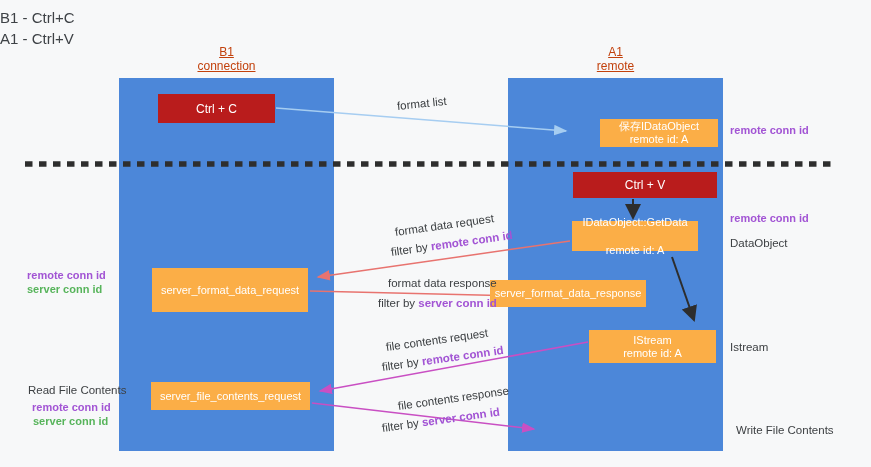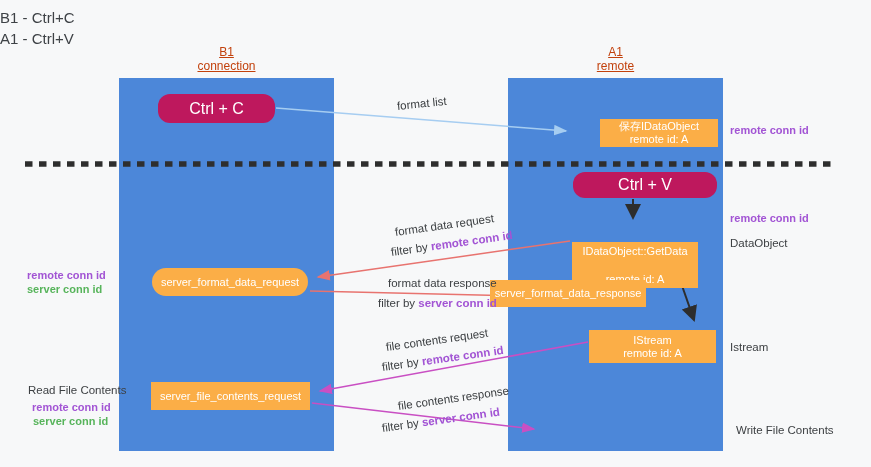--- a/index.html
+++ b/index.html
@@ -7,21 +7,21 @@
   .canvas {
     position:relative; width:871px; height:467px; background:#f7f8f9;
     overflow:hidden; font-family:"Liberation Sans", sans-serif;
   }
   .abs { position:absolute; }
   .title { left:0; right:0; top:7px; text-align:left; font-size:15px; line-height:21px; color:#3e4246; }
   .col-header { text-align:center; font-size:12px; line-height:14px; color:#c2410c;text-decoration:underline; }
   .lifeline { background:#4c87d9; }
   .box { display:flex; flex-direction:column; align-items:center; justify-content:center;
          color:#fff; text-align:center; white-space:nowrap; }
-  .box-green { background:#be185d; font-size:16px;border-radius:12px; }
+  .box-green { background:#b91c1c; font-size:12px; }
   .box-orange { background:#fbae47; font-size:11px; line-height:13px; }
   .lbl { font-size:11.5px; color:#3d4043; white-space:nowrap; }
   .blb-purple { font-size:11px; font-weight:bold; color:#a254d4; white-space:nowrap; }
   .blb-green  { font-size:11px; font-weight:bold; color:#57b45b; white-space:nowrap; }
   .rot { transform-origin:left center; }
   .r8 { transform:rotate(-8deg); }
   .r6 { transform:rotate(-6deg); }
   .fid { font-weight:bold; color:#a254d4; }
   svg.overlay { position:absolute; left:0; top:0; pointer-events:none; }
 </style>
@@ -81,29 +81,29 @@
     <div>Ctrl + C</div>
   </div>
   <div class="abs box box-green" style="left:573px; top:172px; width:144px; height:26px;">
     <div>Ctrl + V</div>
   </div>
 
   <div class="abs box box-orange" style="left:600px; top:119px; width:118px; height:28px;">
     <div>保存IDataObject</div>
     <div>remote id: A</div>
   </div>
-  <div class="abs box box-orange" style="left:572px; top:242px; width:126px; height:46px;gap:15px;">
+  <div class="abs box box-orange" style="left:572px; top:221px; width:126px; height:30px;gap:15px;">
     <div>IDataObject::GetData</div>
     <div>remote id: A</div>
   </div>
   <div class="abs box box-orange" style="left:589px; top:330px; width:127px; height:33px;">
     <div>IStream</div>
     <div>remote id: A</div>
   </div>
-  <div class="abs box box-orange" style="left:152px; top:268px; width:156px; height:28px;border-radius:14px;">
+  <div class="abs box box-orange" style="left:152px; top:268px; width:156px; height:44px;">
     <div>server_format_data_request</div>
   </div>
   <div class="abs box box-orange" style="left:490px; top:280px; width:156px; height:27px;">
     <div>server_format_data_response</div>
   </div>
   <div class="abs box box-orange" style="left:151px; top:382px; width:159px; height:28px;">
     <div>server_file_contents_request</div>
   </div>
 
   <div class="abs lbl rot r6" style="left:397px; top:100px;">format list</div>

